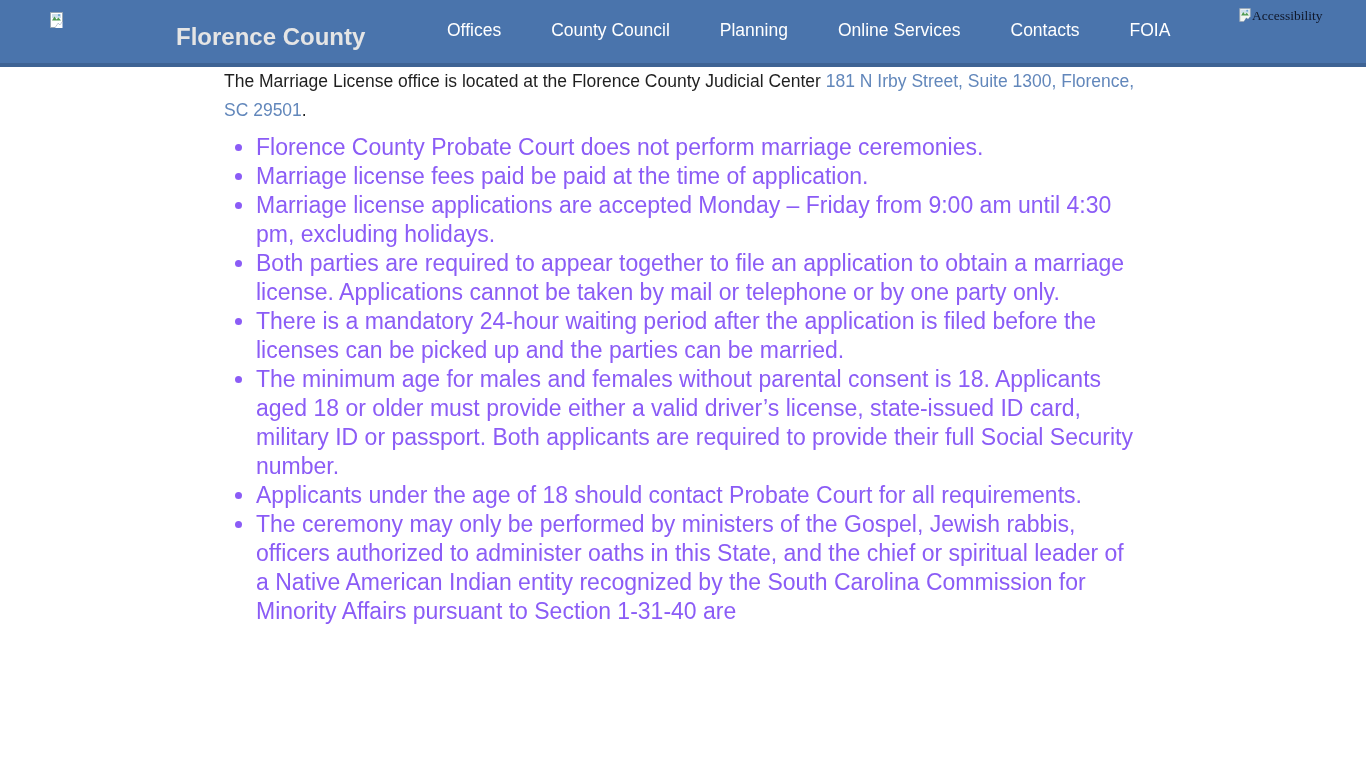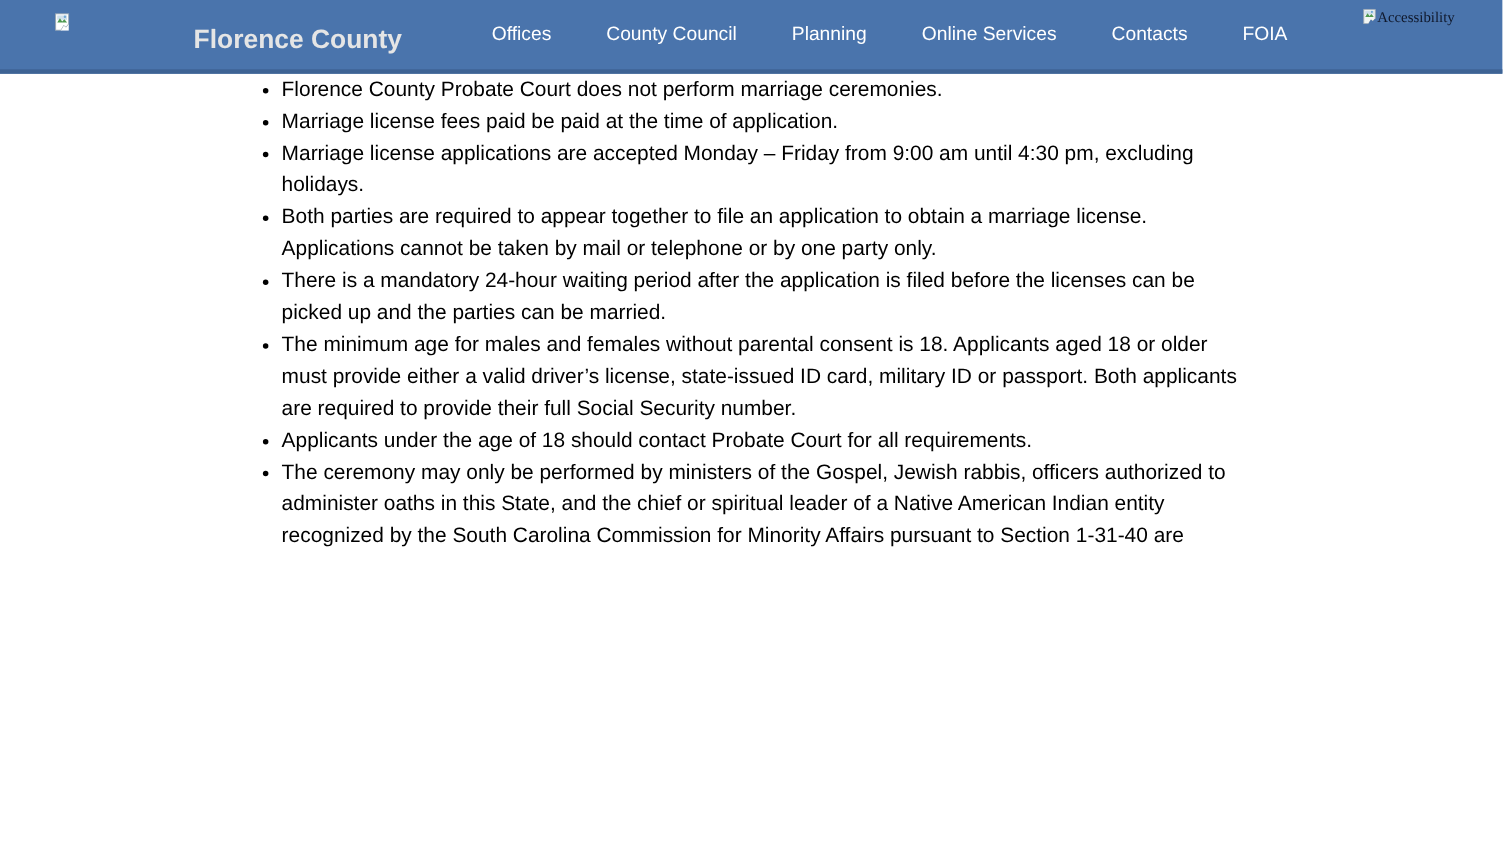--- a/index.html
+++ b/index.html
@@ -90,23 +90,23 @@
   p.intro a {
     color: #6287bb;
     text-decoration: none;
   }
   ul.info-list {
     margin: 0;
     padding-left: 32px;
     list-style: disc outside;
   }
   ul.info-list li {
-    font-size: 19px;
+    font-size: 23px;
     line-height: 29px;
-    color: #000000;
+    color: #8b5cf6;
   }
 </style>
 </head>
 <body>
 
 <header class="navbar">
 
   <a class="brand" href="#">
     <span class="broken-img brand-icon">
       <svg width="13" height="16" viewBox="0 0 13 16">
@@ -140,20 +140,21 @@
       </svg>
     </span>
     <span>Accessibility</span>
   </a>
 
 </header>
 
 <main>
 
 
+  <p class="intro"><span>The Marriage License office is located at the Florence County Judicial Center </span><a href="#">181 N Irby Street, Suite 1300, Florence, SC 29501</a><span>.</span></p>
 
   <ul class="info-list">
     <li>Florence County Probate Court does not perform marriage ceremonies.</li>
     <li>Marriage license fees paid be paid at the time of application.</li>
     <li>Marriage license applications are accepted Monday – Friday from 9:00 am until 4:30 pm, excluding holidays.</li>
     <li>Both parties are required to appear together to file an application to obtain a marriage license. Applications cannot be taken by mail or telephone or by one party only.</li>
     <li>There is a mandatory 24-hour waiting period after the application is filed before the licenses can be picked up and the parties can be married.</li>
     <li>The minimum age for males and females without parental consent is 18. Applicants aged 18 or older must provide either a valid driver’s license, state-issued ID card, military ID or passport. Both applicants are required to provide their full Social Security number.</li>
     <li>Applicants under the age of 18 should contact Probate Court for all requirements.</li>
     <li>The ceremony may only be performed by ministers of the Gospel, Jewish rabbis, officers authorized to administer oaths in this State, and the chief or spiritual leader of a Native American Indian entity recognized by the South Carolina Commission for Minority Affairs pursuant to Section 1-31-40 are</li>

